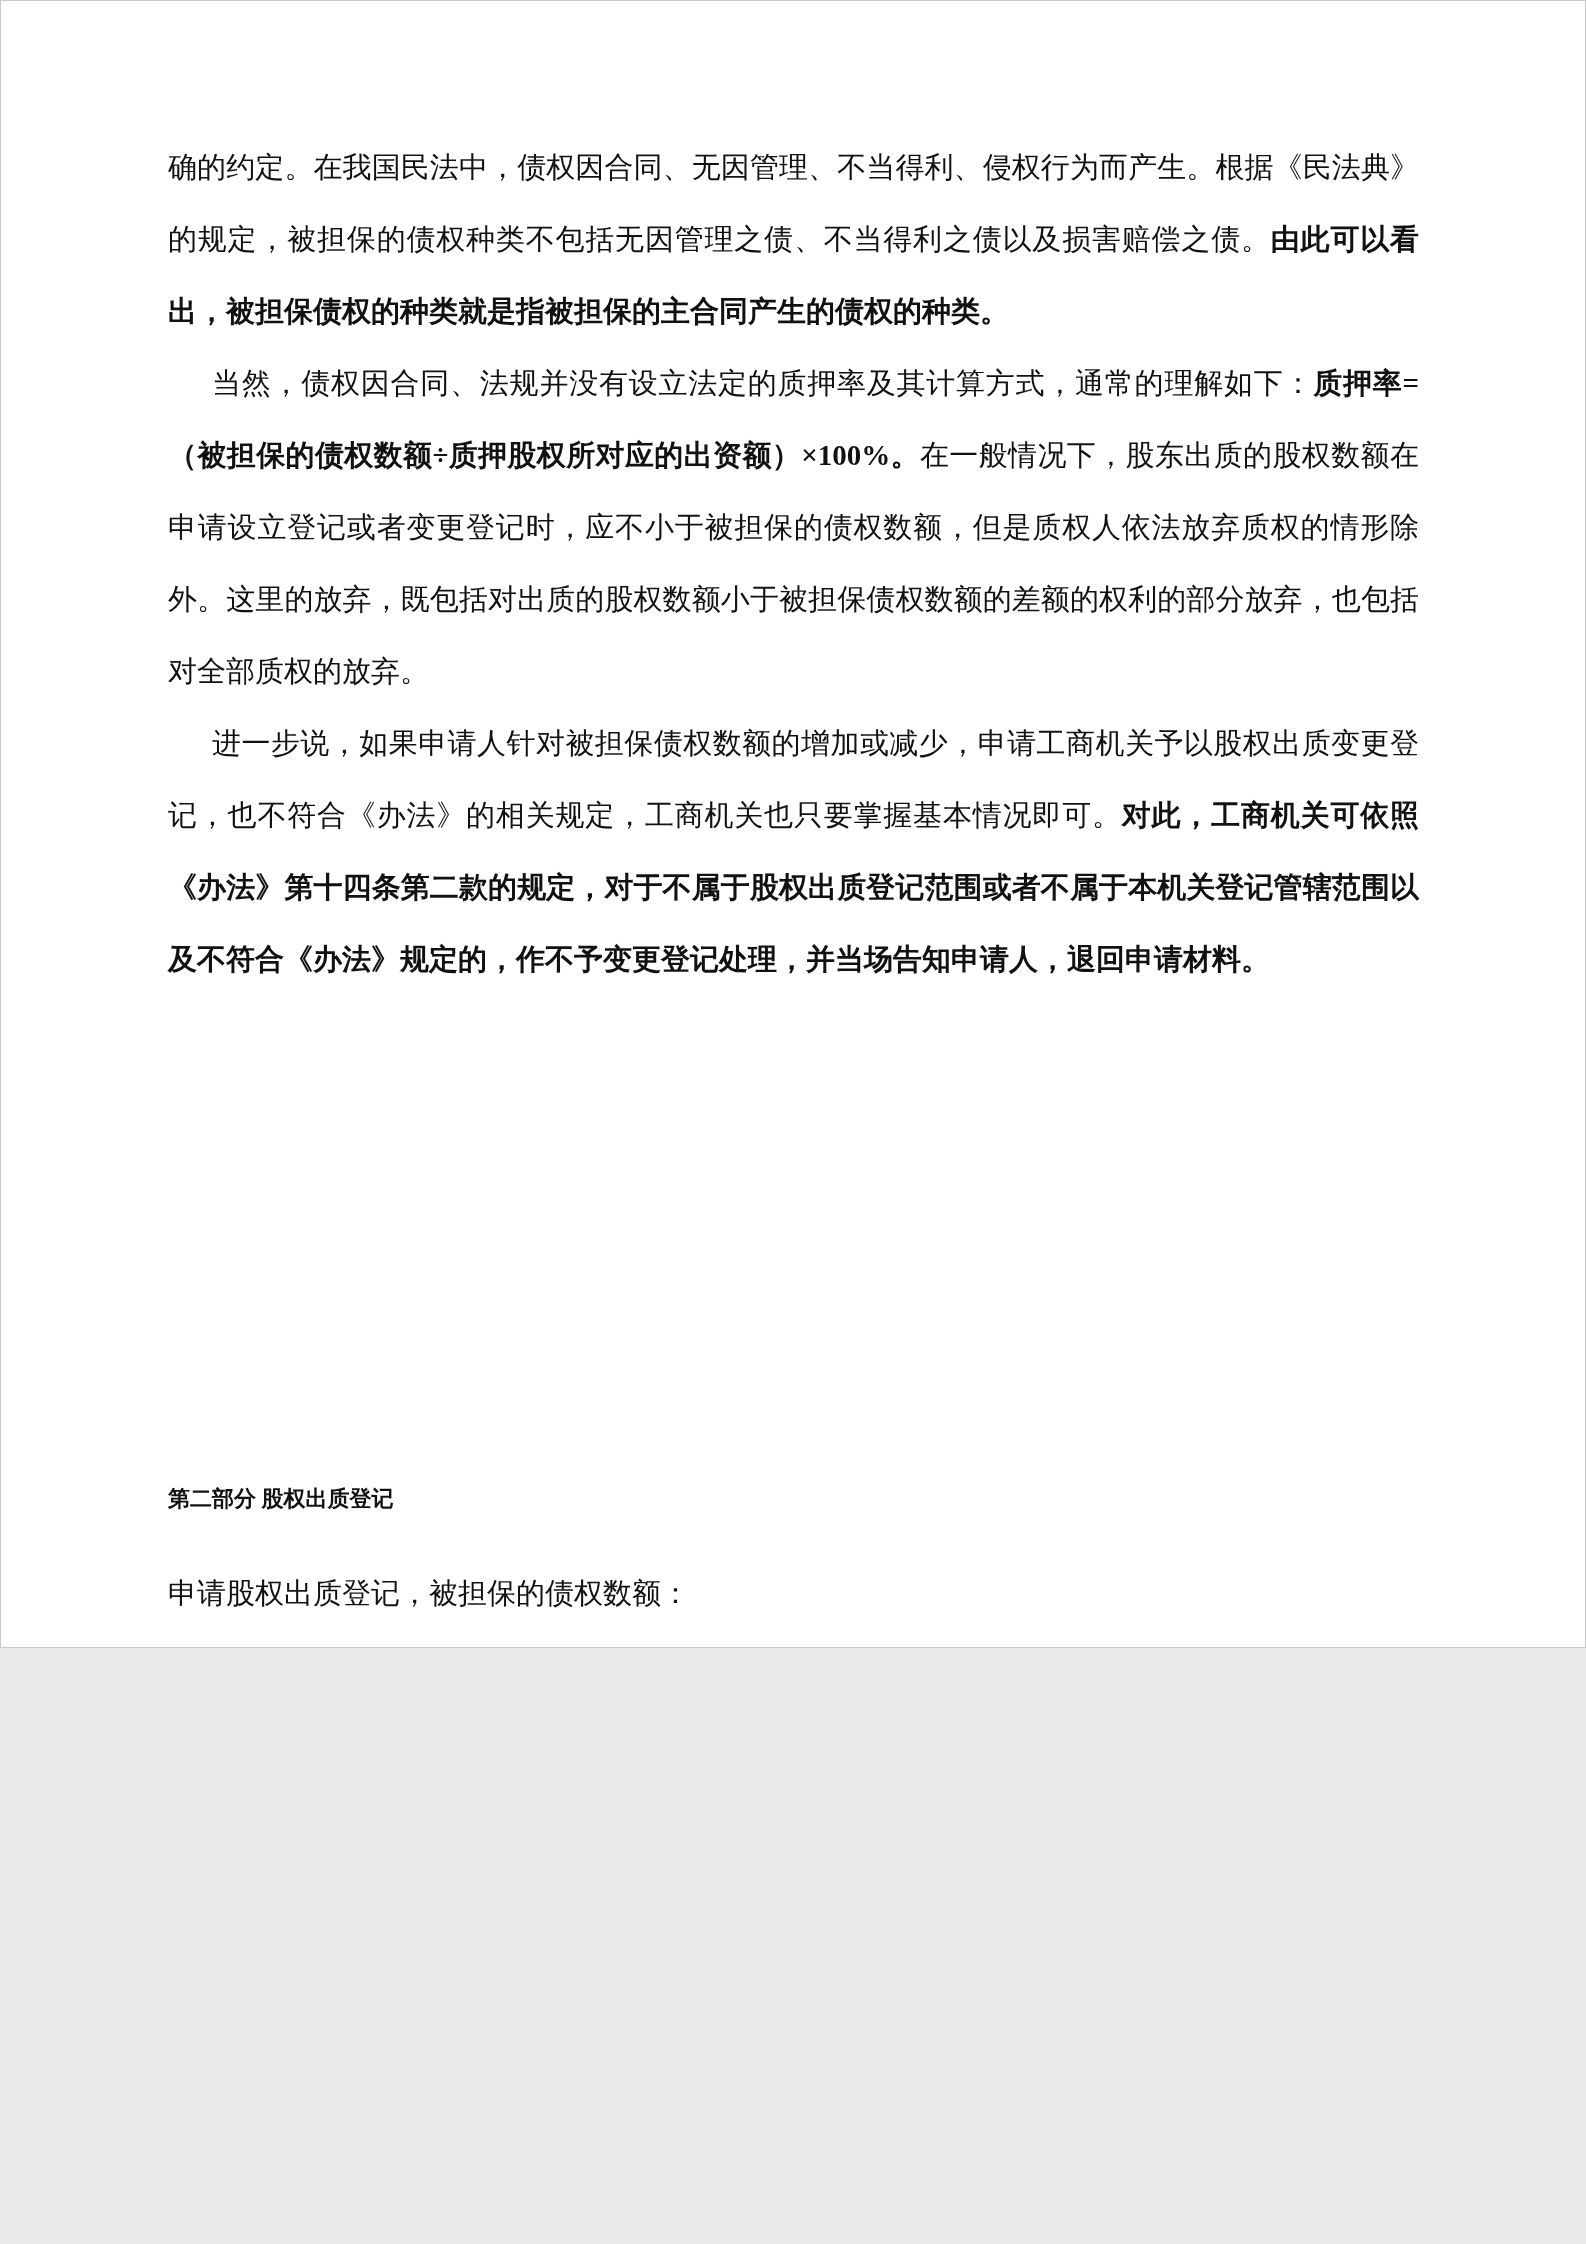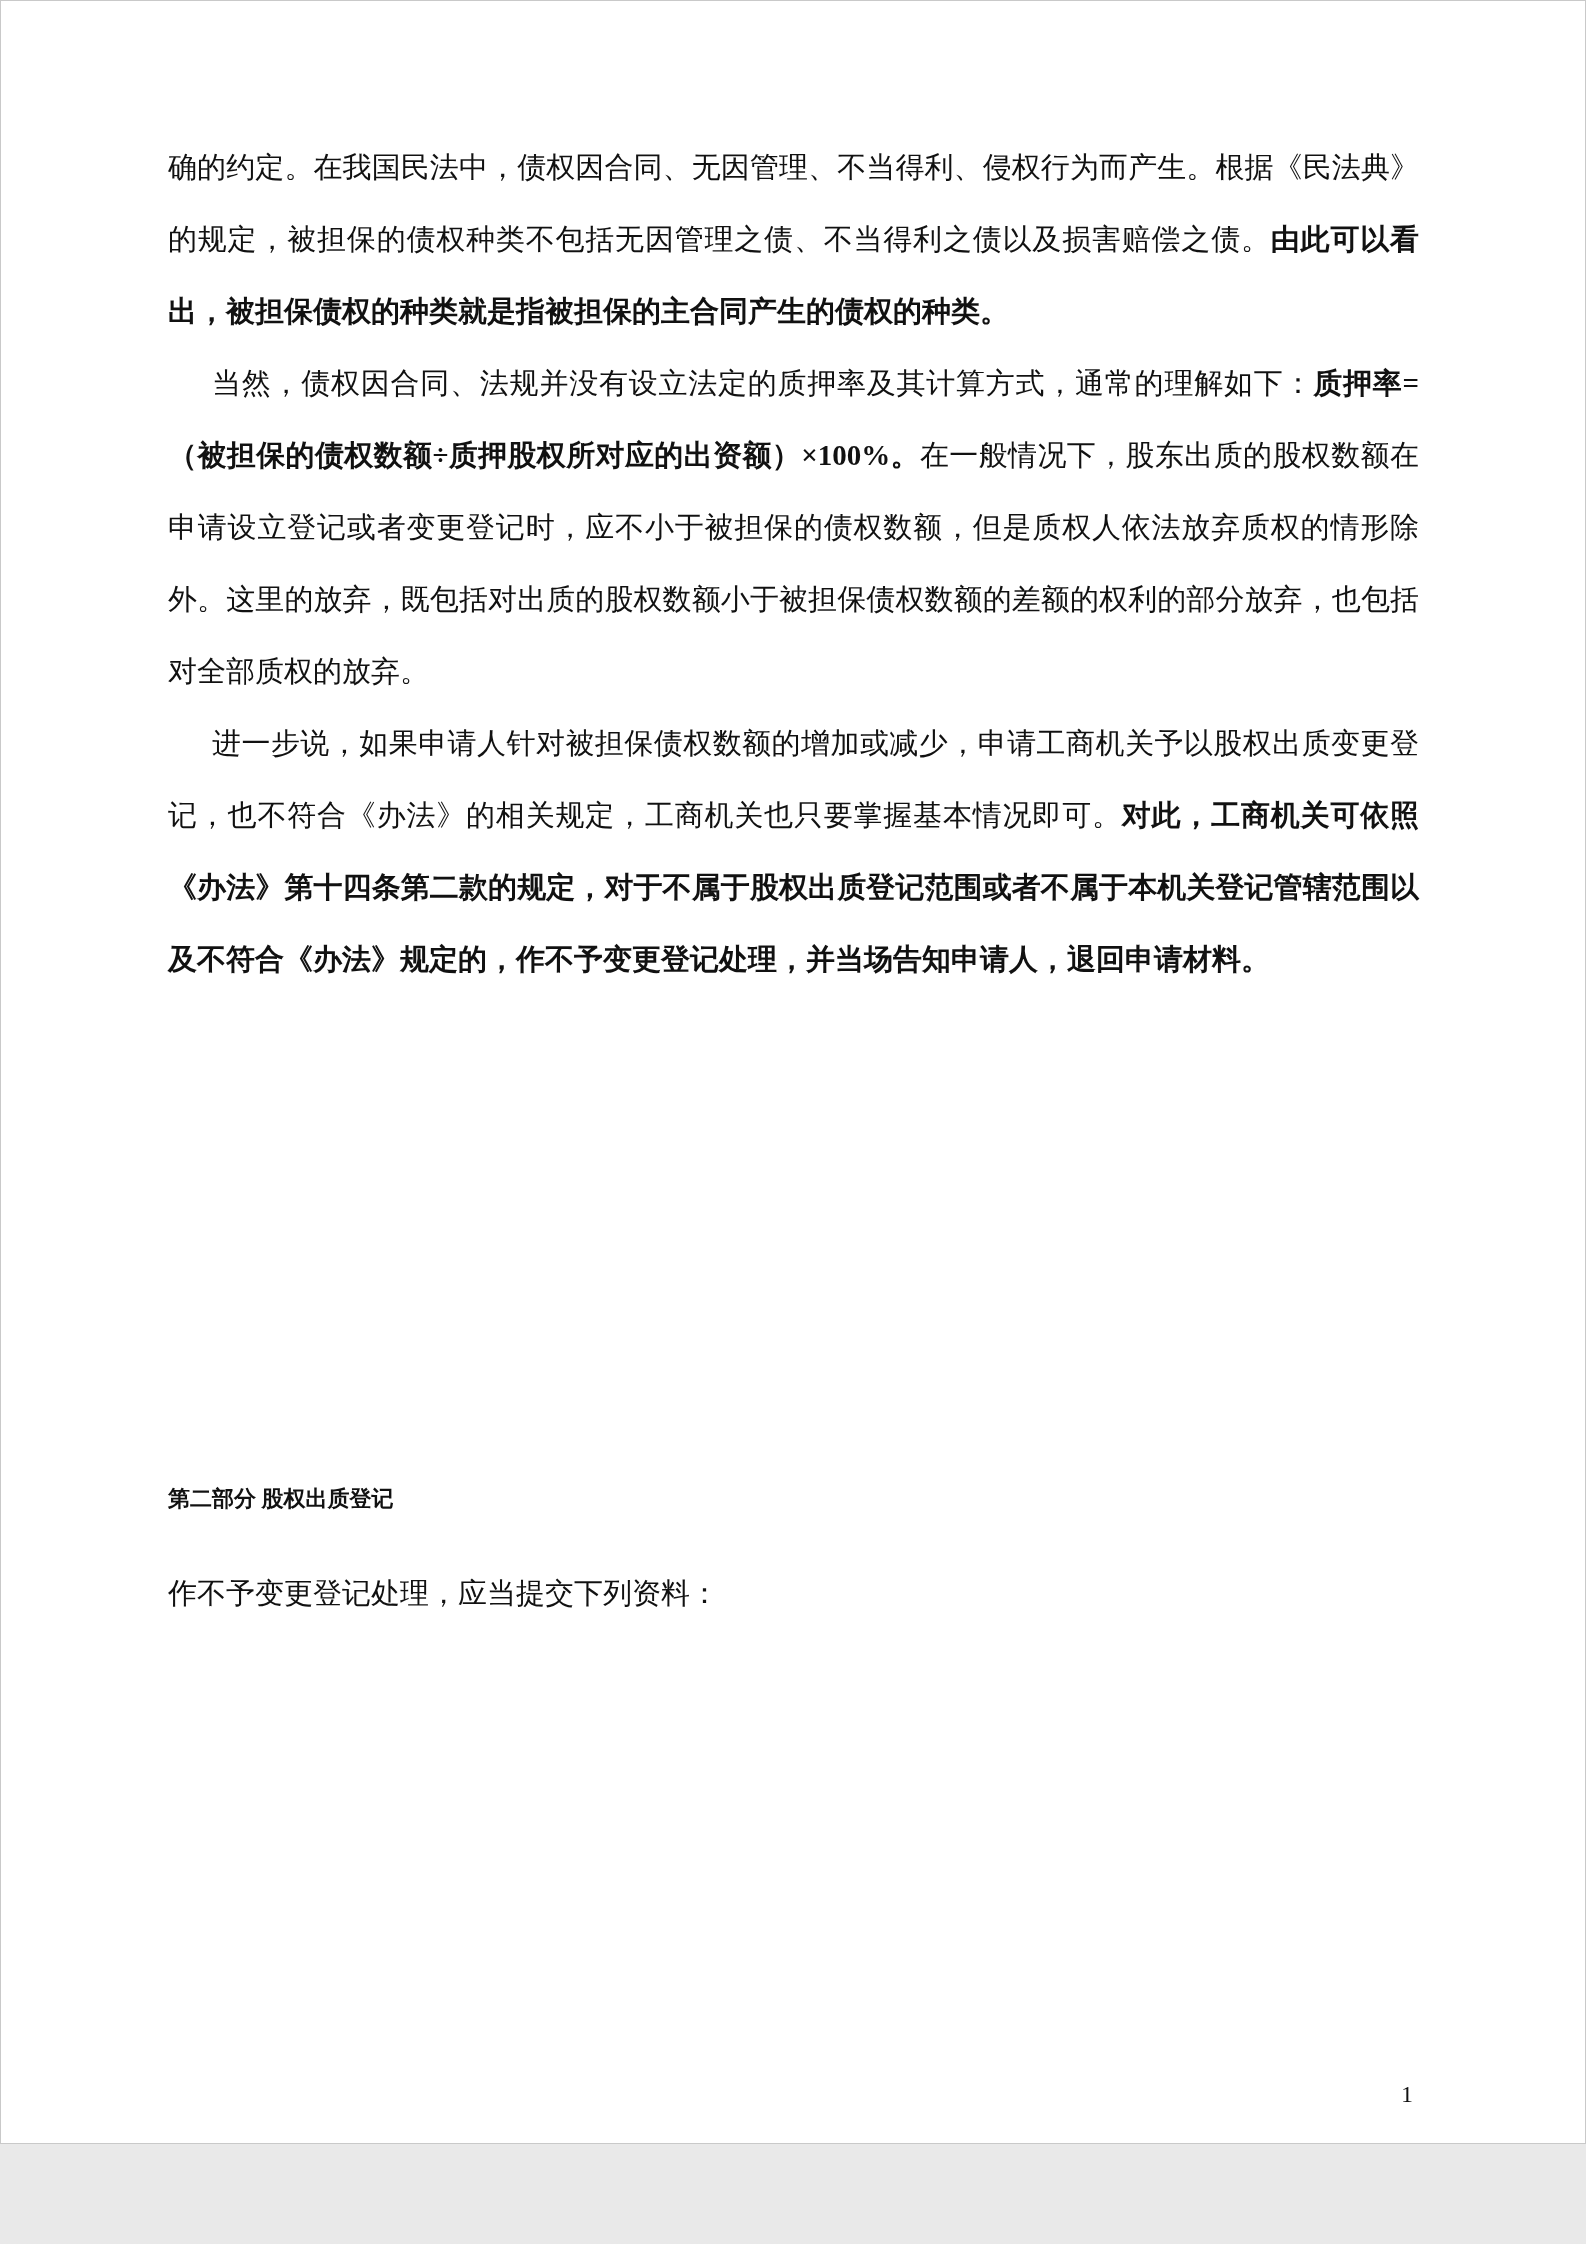--- a/index.html
+++ b/index.html
@@ -2,21 +2,21 @@
 <html><head>
 <meta charset="utf-8">
 <style>
   html, body {
     margin: 0;
     padding: 0;
     background: #e9e9e9;
   }
   .page {
     width: 1586px;
-    height: 2144px;
+    height: 1648px;
     background: #ffffff;
     position: relative;
     box-sizing: border-box;
     border: 1px solid #c9c9c9;
     font-family: "Liberation Serif", "DejaVu Serif", serif;
     color: #111111;
     overflow: hidden;
     margin: 0 auto;
   }
   .content {
@@ -65,17 +65,17 @@
 
 <div class="page">
   <div class="content">
     <div id="doc-body">
         <p class="para"><span class="run">确的约定。在我国民法中，债权因合同、无因管理、不当得利、侵权行为而产生。根据《民法典》的规定，被担保的债权种类不包括无因管理之债、不当得利之债以及损害赔偿之债。</span><span class="run bold">由此可以看出，被担保债权的种类就是指被担保的主合同产生的债权的种类。</span></p>
         <p class="para indent"><span class="run">当然，债权因合同、法规并没有设立法定的质押率及其计算方式，通常的理解如下：</span><span class="run bold">质押率=（被担保的债权数额÷质押股权所对应的出资额）×100%。</span><span class="run">在一般情况下，股东出质的股权数额在申请设立登记或者变更登记时，应不小于被担保的债权数额，但是质权人依法放弃质权的情形除外。这里的放弃，既包括对出质的股权数额小于被担保债权数额的差额的权利的部分放弃，也包括对全部质权的放弃。</span></p>
         <p class="para indent"><span class="run">进一步说，如果申请人针对被担保债权数额的增加或减少，申请工商机关予以股权出质变更登记，也不符合《办法》的相关规定，工商机关也只要掌握基本情况即可。</span><span class="run bold">对此，工商机关可依照《办法》第十四条第二款的规定，对于不属于股权出质登记范围或者不属于本机关登记管辖范围以及不符合《办法》规定的，作不予变更登记处理，并当场告知申请人，退回申请材料。</span></p>
       </div>
     <div class="section">
       <p class="heading">第二部分 股权出质登记</p>
-      <p class="closing">作不予变更登记处理，应当提交下列资料：</p>
+      <p class="closing">申请股权出质登记，被担保的债权数额：</p>
     </div>
   </div>
   <div class="page-number">1</div>
 </div>
 
 </body></html>

